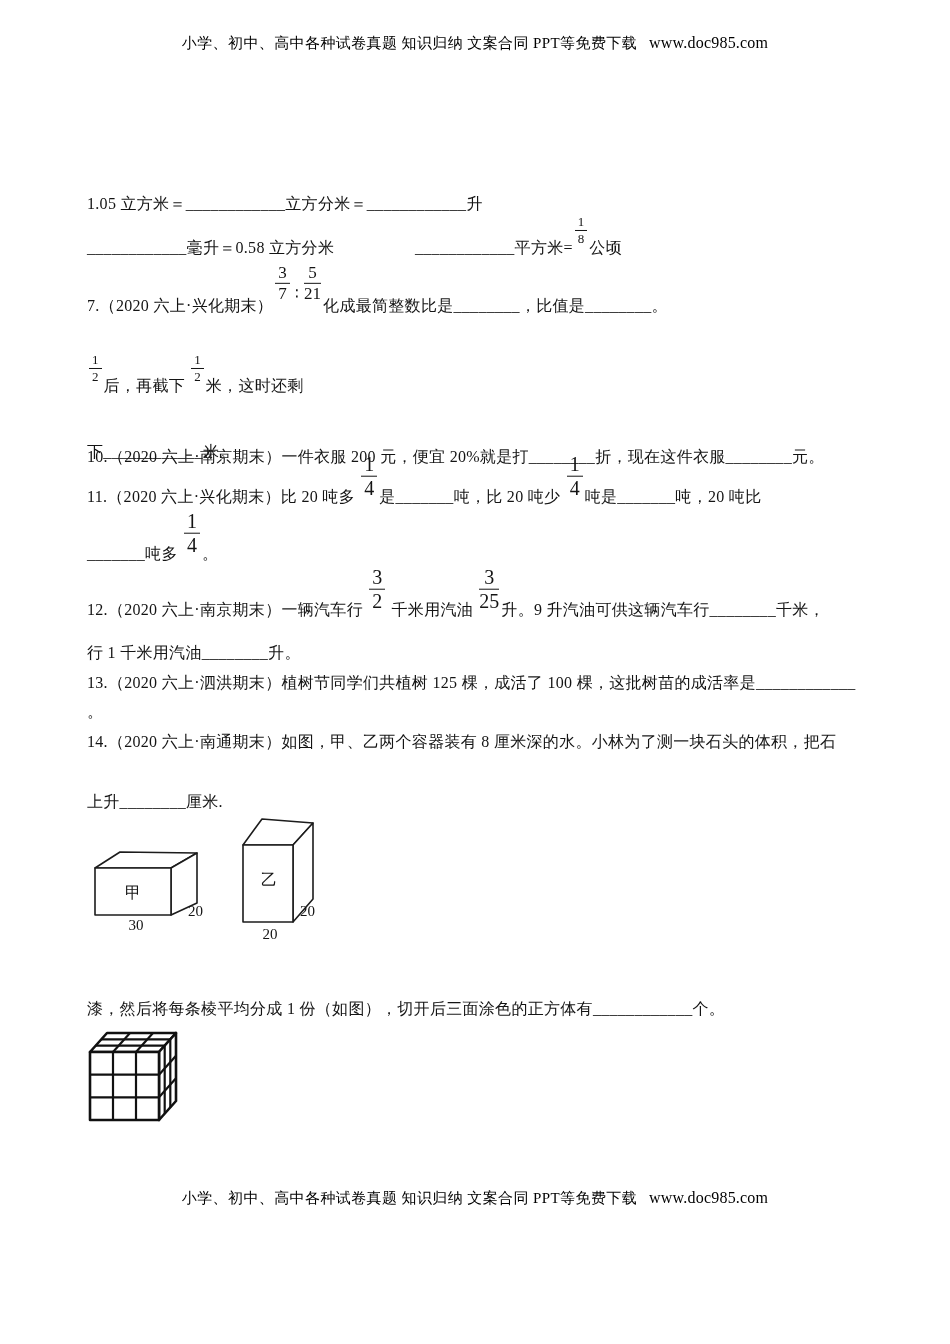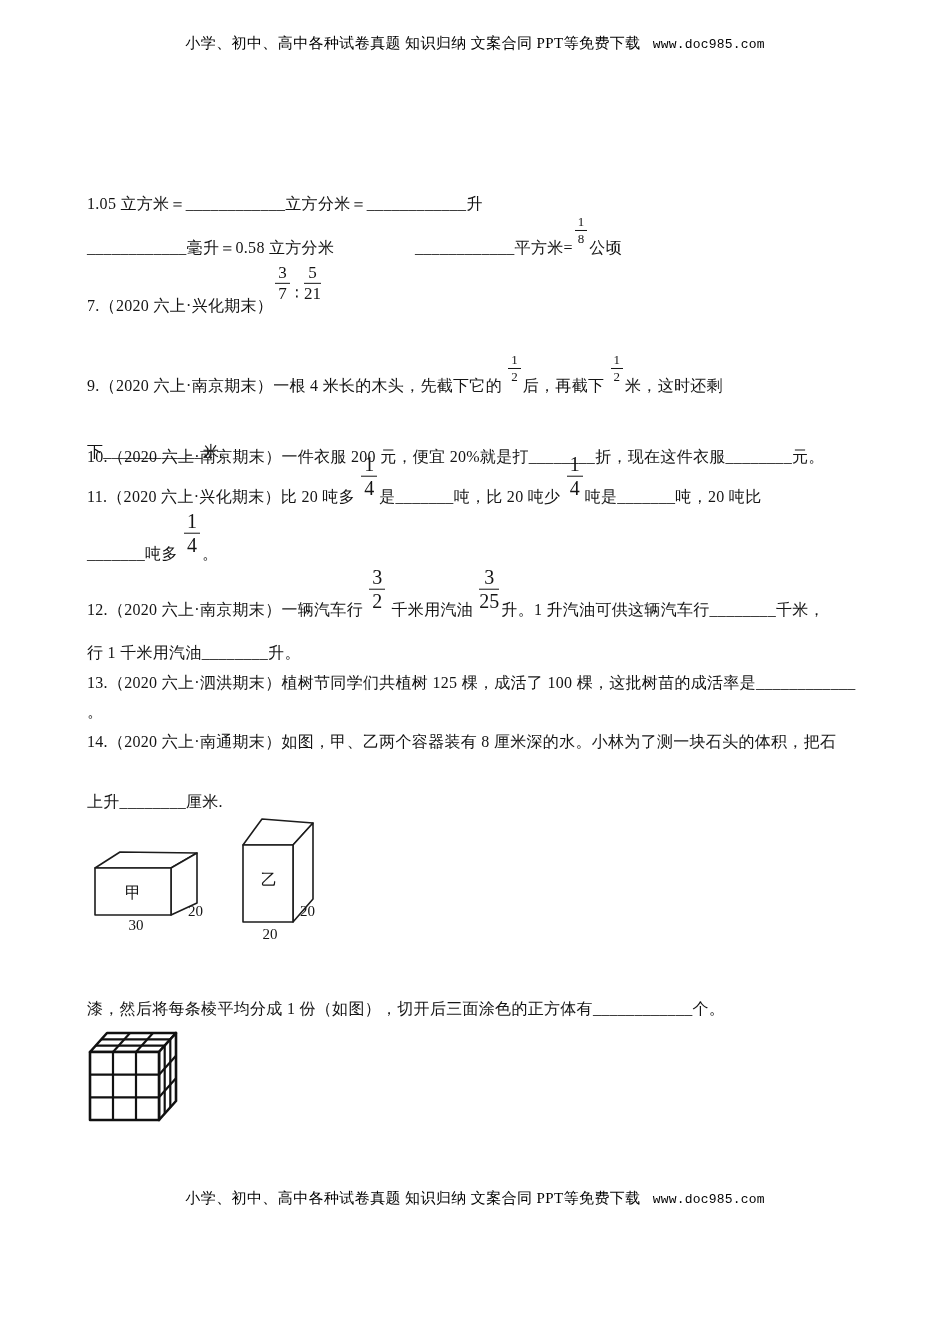--- a/index.html
+++ b/index.html
@@ -13,22 +13,22 @@
     position:absolute; left:0; top:0; width:950px; height:1344px;
     background:#ffffff; overflow:hidden;
   }
   
   .pageline {
     position:absolute; left:0; width:100%; text-align:center;
     font-size:15px; letter-spacing:0.4px; white-space:nowrap; color:#000;
   }
   .pageline .link {
     margin-left:12px; letter-spacing:0.2px;
-    font-family:Liberation Mono, monospace;
-    font-size:13px; text-decoration:none; color:#000; cursor:pointer;
+    font-family:Liberation Serif, serif;
+    font-size:16px; text-decoration:none; color:#000; cursor:pointer;
   }
   
   .line {
     position:absolute; left:87px; font-size:16px; line-height:21px; height:21px;
     white-space:nowrap; letter-spacing:0.3px; color:#141414;
   }
   
   .frac {
     display:inline-block; height:0; vertical-align:baseline;
     position:relative; top:-9px; margin:0 2px; letter-spacing:0;
@@ -61,23 +61,23 @@
           <span class="num">1</span>
           <span class="den">8</span>
         </span></span><span>公顷</span></div>
 
   <div class="line frac-md" style="top:295px"><span>7.（2020 六上·兴化期末）</span><span class="frac"><span class="fi">
           <span class="num">3</span>
           <span class="den">7</span>
         </span></span><span class="seg-ratio">∶</span><span class="frac"><span class="fi">
           <span class="num">5</span>
           <span class="den">21</span>
-        </span></span></div>
+        </span></span><span>化成最简整数比是________，比值是________。</span></div>
 
-  <div class="line frac-sm" style="top:375px"><span>9.（2020 六上·南京期末）一根 4 米长的木头，先截下它的 </span><span class="frac"><span class="fi">
+  <div class="line frac-sm" style="top:375px"><span class="frac"><span class="fi">
           <span class="num">1</span>
           <span class="den">2</span>
         </span></span><span>后，再截下 </span><span class="frac"><span class="fi">
           <span class="num">1</span>
           <span class="den">2</span>
         </span></span><span>米，这时还剩</span></div>
   <div class="line" style="top:441px"><span>下____________米。</span></div>
 
   <div class="line" style="top:446px"><span>10.（2020 六上·南京期末）一件衣服 200 元，便宜 20%就是打________折，现在这件衣服________元。</span></div>
 
@@ -92,21 +92,21 @@
           <span class="num">1</span>
           <span class="den">4</span>
         </span></span><span>。</span></div>
 
   <div class="line frac-lg" style="top:598px"><span>12.（2020 六上·南京期末）一辆汽车行 </span><span class="frac"><span class="fi">
           <span class="num">3</span>
           <span class="den">2</span>
         </span></span><span> 千米用汽油 </span><span class="frac"><span class="fi">
           <span class="num">3</span>
           <span class="den">25</span>
-        </span></span><span>升。1 升汽油可供这辆汽车行________千米，</span></div>
+        </span></span><span>升。9 升汽油可供这辆汽车行________千米，</span></div>
   <div class="line" style="top:642px"><span>行 1 千米用汽油________升。</span></div>
 
   <div class="line" style="top:672px"><span>13.（2020 六上·泗洪期末）植树节同学们共植树 125 棵，成活了 100 棵，这批树苗的成活率是____________</span></div>
   <div class="line" style="top:701px"><span>。</span></div>
 
   <div class="line" style="top:731px"><span>14.（2020 六上·南通期末）如图，甲、乙两个容器装有 8 厘米深的水。小林为了测一块石头的体积，把石</span></div>
   <div class="line" style="top:791px"><span>上升________厘米.</span></div>
 
   <svg class="fig" style="left:88px;top:805px" width="260" height="145" viewBox="0 0 260 145">
     <g fill="#ffffff" stroke="#1c1c1c" stroke-width="1.6" stroke-linejoin="round">

